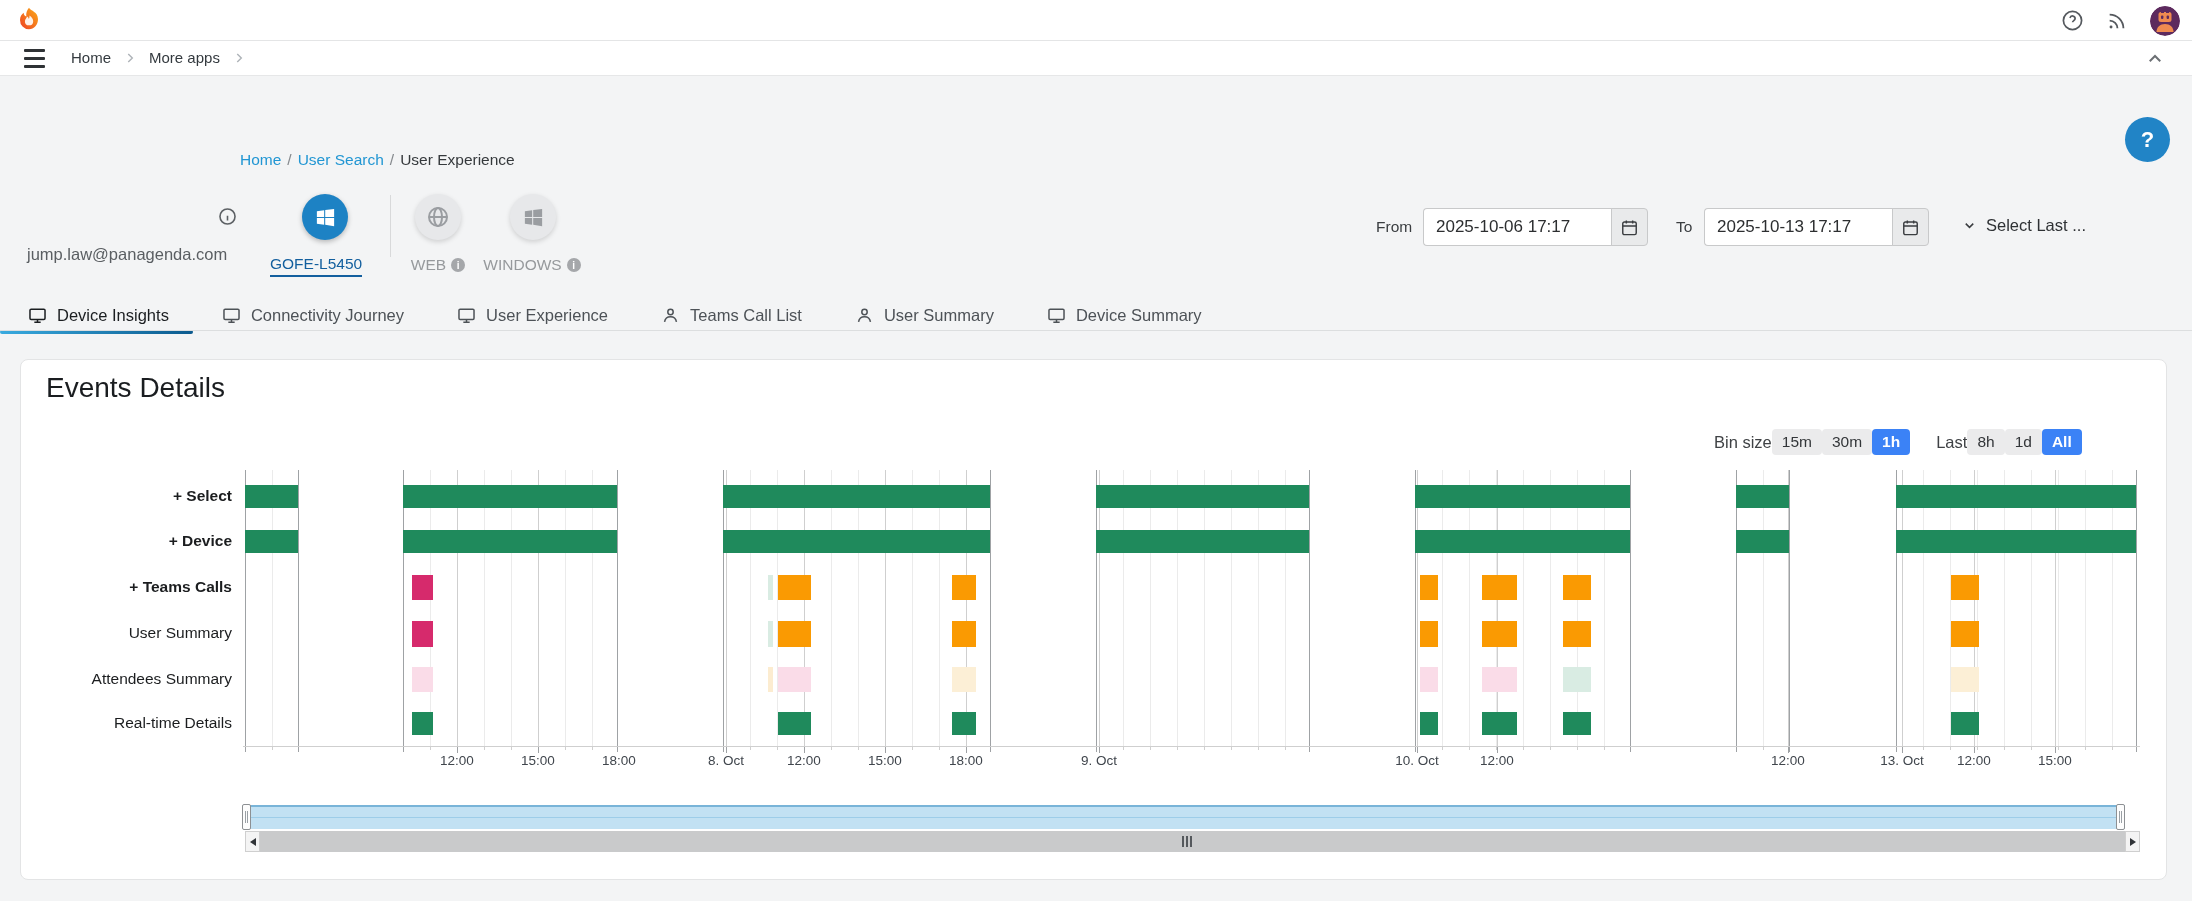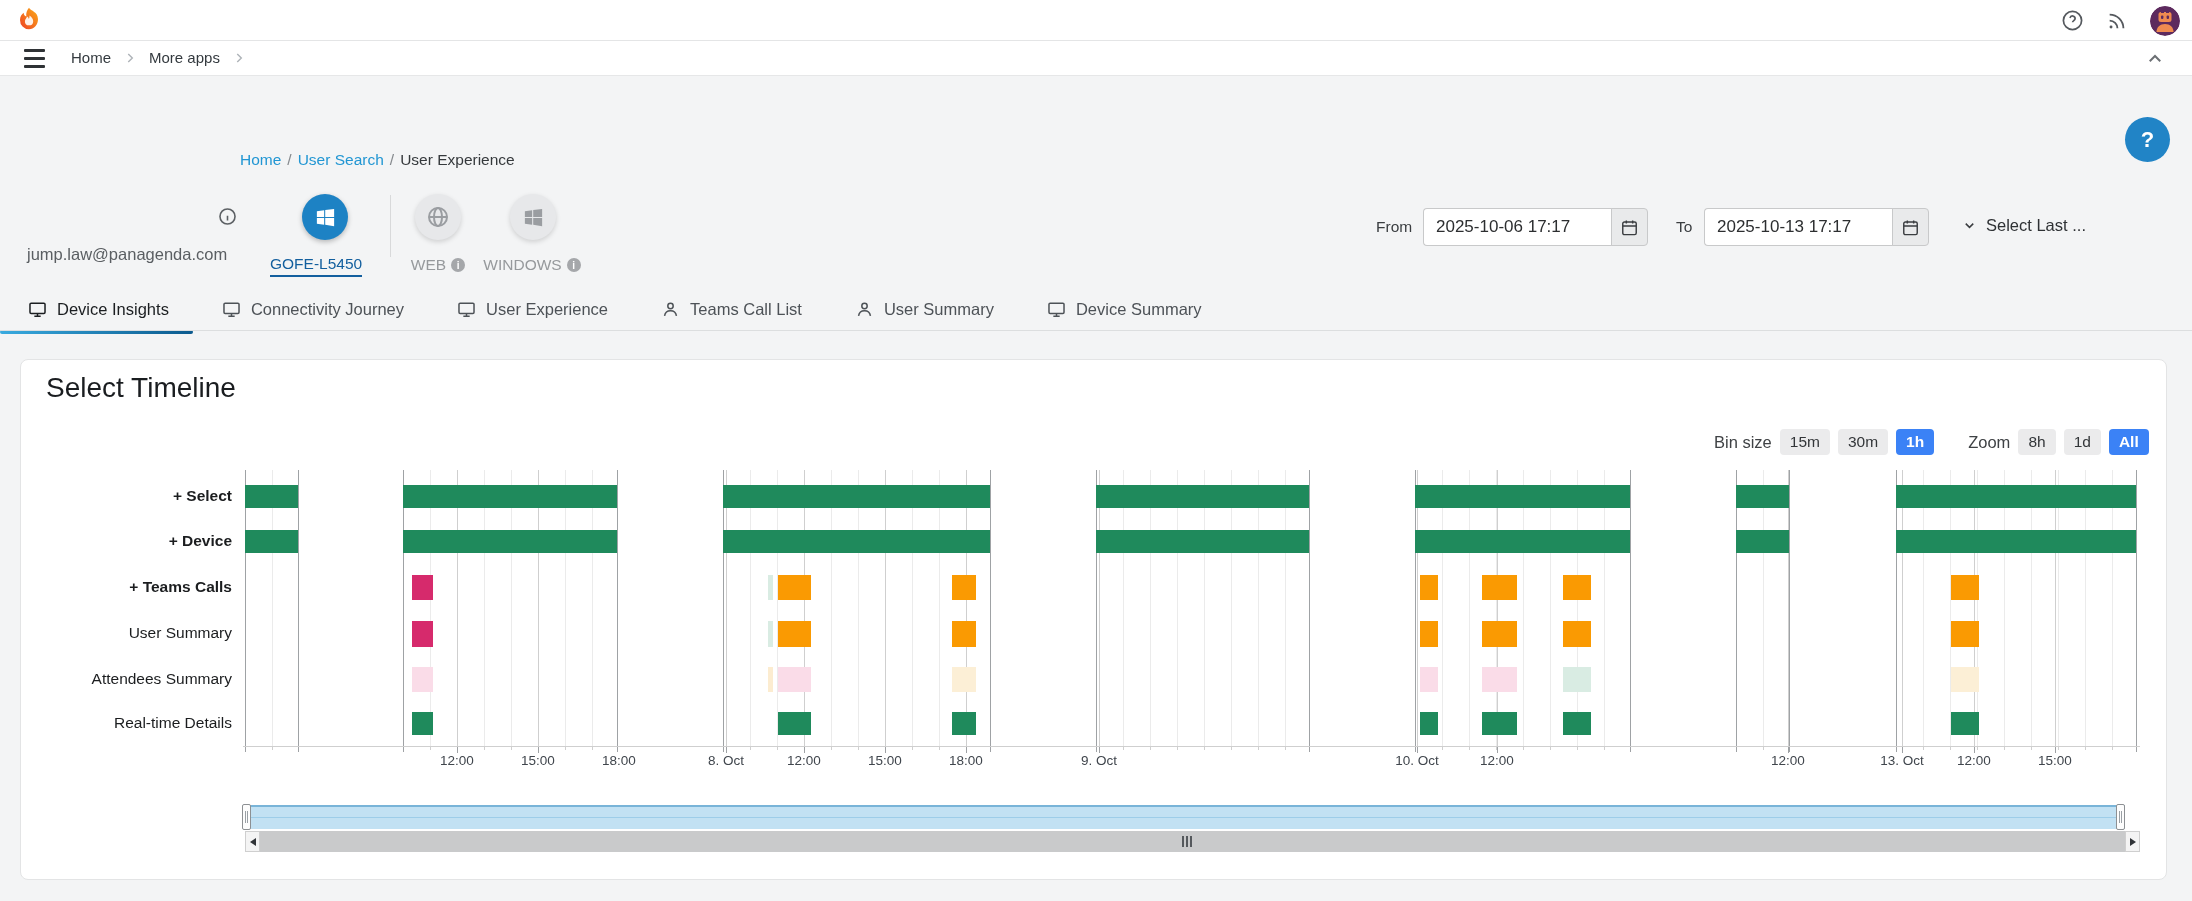--- a/index.html
+++ b/index.html
@@ -48,29 +48,29 @@
   .ibadge { width:14px; height:14px; border-radius:50%; background:#a5a7aa; color:#fff; font-size:10px; font-weight:bold; display:inline-flex; align-items:center; justify-content:center; font-style:normal; }
   .vdiv { position:absolute; left:390px; top:195px; width:1px; height:62px; background:#d8d9da; }
 
   .dr-label { position:absolute; top:218px; font-size:15.5px; color:#3a3d40; }
   .dr-input { position:absolute; top:208px; width:189px; height:38px; border:1px solid #c8c9ca; border-right:none; border-radius:4px 0 0 4px; background:#fff; font:17px "Liberation Sans",sans-serif; color:#2c2e30; padding:0 12px; outline:none; }
   .dr-cal { position:absolute; top:208px; width:37px; height:38px; border:1px solid #c8c9ca; border-radius:0 4px 4px 0; background:#e9eaeb; display:flex; align-items:center; justify-content:center; color:#3a3d40; cursor:pointer; }
   .sel-last { position:absolute; left:1962px; top:216px; display:flex; align-items:center; gap:9px; font-size:16.5px; color:#2e3134; cursor:pointer; }
 
   
   .tabs { position:absolute; left:28px; top:294px; display:flex; gap:53px; height:37px; }
-  .tab { position:relative; display:flex; align-items:center; gap:10px; font-size:16.5px; color:#4d5257; cursor:pointer; padding-bottom:6px; }
+  .tab { position:relative; display:flex; align-items:flex-end; gap:10px; font-size:16.5px; color:#4d5257; cursor:pointer; padding-bottom:6px; }
   .tab.active { color:#1b1e21; }
   .tab.active::after { content:""; position:absolute; left:-28px; right:-24px; bottom:-3px; height:4px; border-radius:3px; background:linear-gradient(90deg,#39aadf,#0b5a8e); }
   .tabline { position:absolute; left:0; top:330px; width:2192px; height:1px; background:#dcdedf; }
 
   
   .panel { position:absolute; left:20px; top:359px; width:2147px; height:521px; background:#fff; border:1px solid #e3e4e5; border-radius:8px; }
   .panel-title { position:absolute; left:46px; top:372px; font-size:28px; color:#1a1d20; }
-  .chart-controls { position:absolute; left:1714px; top:429px; display:flex; align-items:center; gap:8px; font-size:16.5px; color:#3f4245; }
+  .chart-controls { position:absolute; left:1714px; top:429px; display:flex; align-items:center; gap:0; font-size:16.5px; color:#3f4245; }
   .ctl-btn { padding:4px 10px; border-radius:4px; background:#ebebec; color:#333639; font-size:15.5px; cursor:pointer; }
   .ctl-btn.on { background:#3b82f6; color:#fff; font-weight:bold; }
   .gap-l { margin-left:26px; }
 
   #chart-layer { position:absolute; left:0; top:0; width:2192px; height:901px; pointer-events:none; }
   #chart-layer > div { position:absolute; }
 
   
   .zoom-band { position:absolute; left:247px; top:805px; width:1878px; height:24px; background:#c2e1f3; border-top:2px solid #79b4d8; cursor:pointer; }
   .zoom-band::after { content:""; position:absolute; left:0; right:0; top:10px; height:1px; background:#9dcde9; }
@@ -268,28 +268,28 @@
       <svg viewBox="0 0 24 24" width="19" height="19" fill="none" stroke="currentColor" stroke-width="1.9">
           <rect x="2.5" y="4" width="19" height="13" rx="1.5"></rect>
           <path d="M12 17v3.5M8 20.5h8"></path>
         </svg>
       <span>Device Summary</span>
     </div>
   </div>
   <div class="tabline"></div>
 
   <section class="panel"></section>
-  <h2 class="panel-title abs" style="font-weight:normal;">Select Timeline</h2>
+  <h2 class="panel-title abs" style="font-weight:normal;">Events Details</h2>
 
   <div class="chart-controls">
     <span>Bin size</span>
     <span class="ctl-btn">15m</span>
     <span class="ctl-btn">30m</span>
     <span class="ctl-btn on">1h</span>
-    <span class="gap-l">Zoom</span>
+    <span class="gap-l">Last</span>
     <span class="ctl-btn">8h</span>
     <span class="ctl-btn">1d</span>
     <span class="ctl-btn on">All</span>
   </div>
 
   <div id="chart-layer">
       <div style="left: 245px; top: 470px; width: 1px; height: 276px; background: rgb(235, 235, 235);"></div>
       <div style="left: 245px; top: 746px; width: 1px; height: 4px; background: rgb(207, 207, 207);"></div>
       <div style="left: 272px; top: 470px; width: 1px; height: 276px; background: rgb(235, 235, 235);"></div>
       <div style="left: 272px; top: 746px; width: 1px; height: 4px; background: rgb(207, 207, 207);"></div>

